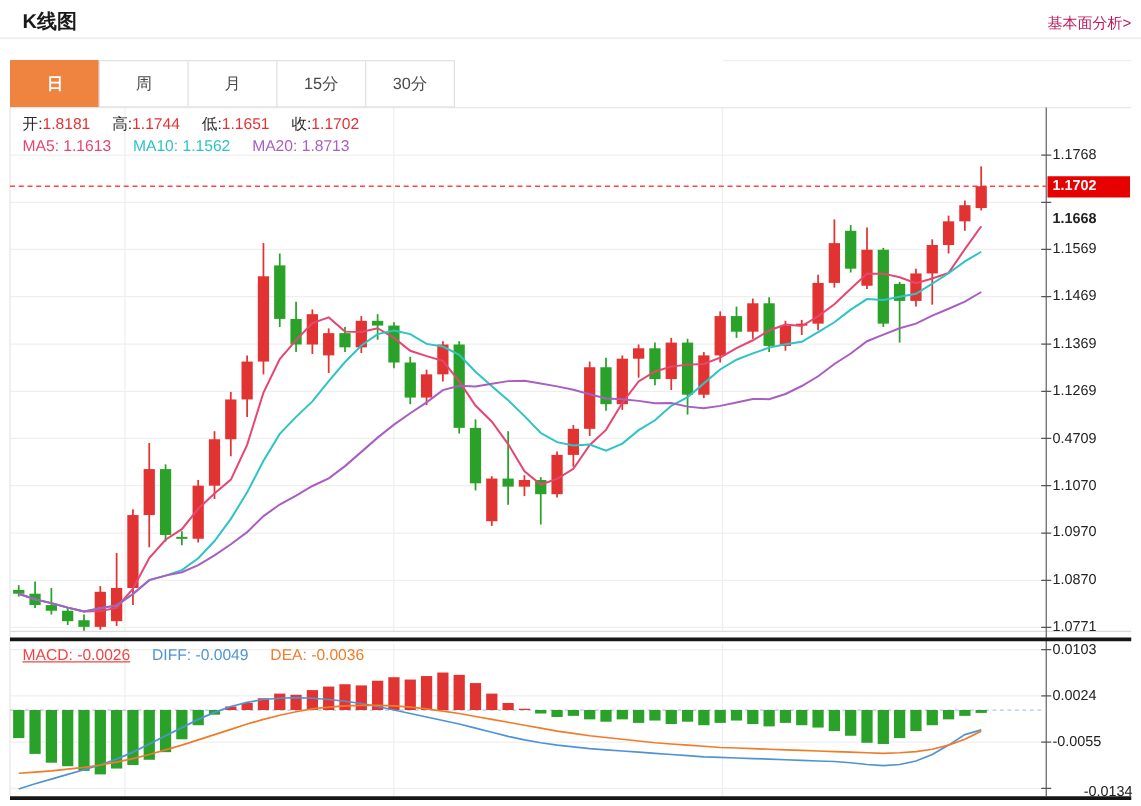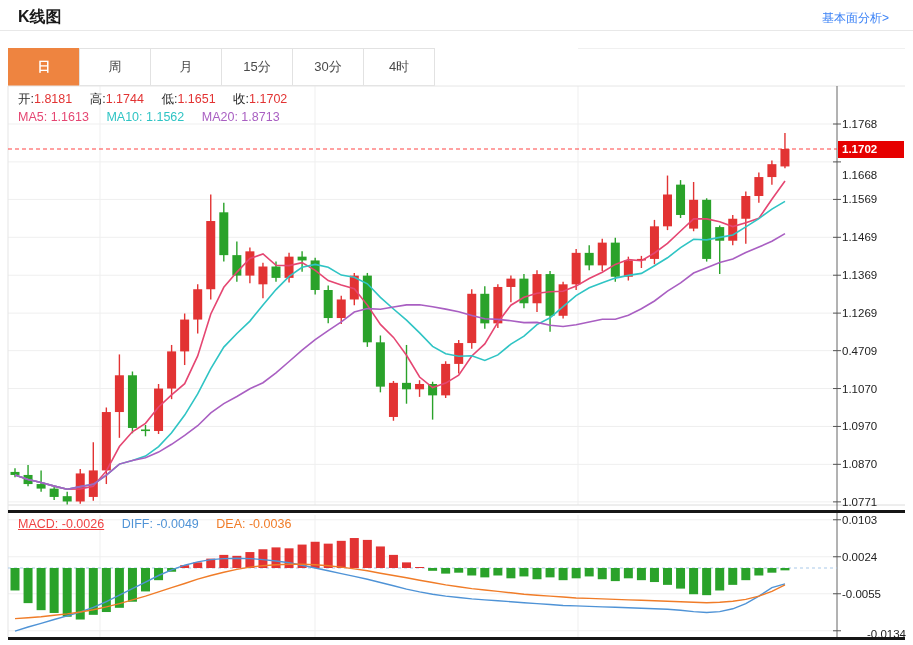--- a/index.html
+++ b/index.html
@@ -1,21 +1,21 @@
 <!DOCTYPE html>
 <html><head>
 <meta charset="utf-8">
 <style>
   html,body{margin:0;padding:0;}
   body{width:913px;height:645px;position:relative;background:#fff;
        font-family:"Liberation Sans","DejaVu Sans",sans-serif;overflow:hidden;}
   .abs{position:absolute;}
   
   .page-title{left:18px;top:7px;font-size:16px;font-weight:bold;color:#1a1a1a;}
-  .header-link{right:24px;top:10px;font-size:12px;color:#3b82f6;cursor:pointer;margin-left:32px;}
+  .header-link{right:8px;top:10px;font-size:12px;color:#be185d;cursor:pointer;margin-left:32px;}
   .header-rule{left:0;top:30px;width:913px;height:0;border-top:1px solid #e8e8e8;}
   
   .tab-bar{left:8px;top:48px;height:38px;display:flex;}
   .tab{width:70px;height:36px;line-height:36px;text-align:center;font-size:13px;color:#4a4a4a;
        background:#fff;border:1px solid #e2e2e2;margin-left:-1px;cursor:pointer;box-sizing:content-box;}
   .tab:first-child{margin-left:0;}
   .tab.active{background:#ee8440;border-color:#ee8440;color:#fff;font-weight:bold;}
   .tabbar-right-rule{left:578px;top:48px;width:327px;height:0;border-top:1px solid #f0f0f0;}
   
   #cv{left:0;top:0;}
@@ -48,21 +48,20 @@
 <div class="abs page-title">K线图</div>
 <div class="abs header-link">基本面分析&gt;</div>
 <div class="abs header-rule"></div>
 
 <div class="abs tab-bar">
     <div class="tab active">日</div>
     <div class="tab">周</div>
     <div class="tab">月</div>
     <div class="tab">15分</div>
     <div class="tab">30分</div>
-    <div class="tab">4时</div>
   </div>
 <div class="abs tabbar-right-rule"></div>
 
 <svg id="cv" class="abs" width="913" height="645" xmlns="http://www.w3.org/2000/svg">
     <line x1="8" y1="124" x2="837" y2="124" stroke="#efefef" stroke-width="1"></line>
     <line x1="8" y1="161.90000000000003" x2="837" y2="161.90000000000003" stroke="#efefef" stroke-width="1"></line>
     <line x1="8" y1="199.4210000000001" x2="837" y2="199.4210000000001" stroke="#efefef" stroke-width="1"></line>
     <line x1="8" y1="237.32100000000014" x2="837" y2="237.32100000000014" stroke="#efefef" stroke-width="1"></line>
     <line x1="8" y1="275.2210000000002" x2="837" y2="275.2210000000002" stroke="#efefef" stroke-width="1"></line>
     <line x1="8" y1="313.1210000000002" x2="837" y2="313.1210000000002" stroke="#efefef" stroke-width="1"></line>
@@ -306,21 +305,21 @@
 </div>
 
 <div class="abs legend legend-macd">
   <span class="item c-macd"><span>MACD:</span> <span>-0.0026</span></span>
   <span class="item c-diff"><span>DIFF:</span> <span>-0.0049</span></span>
   <span class="item c-dea"><span>DEA:</span> <span>-0.0036</span></span>
 </div>
 
 <div id="price-axis">
     <div class="tick" style="top: 117px;">1.1768</div>
-    <div class="tick" style="top: 168px;">1.1668</div>
+    <div class="tick" style="top: 168px; font-weight: bold;">1.1668</div>
     <div class="tick" style="top: 192.421px;">1.1569</div>
     <div class="tick" style="top: 230.321px;">1.1469</div>
     <div class="tick" style="top: 268.221px;">1.1369</div>
     <div class="tick" style="top: 306.121px;">1.1269</div>
     <div class="tick" style="top: 343.642px;">0.4709</div>
     <div class="tick" style="top: 381.542px;">1.1070</div>
     <div class="tick" style="top: 419.442px;">1.0970</div>
     <div class="tick" style="top: 457.342px;">1.0870</div>
     <div class="tick" style="top: 494.863px;">1.0771</div>
   </div>

